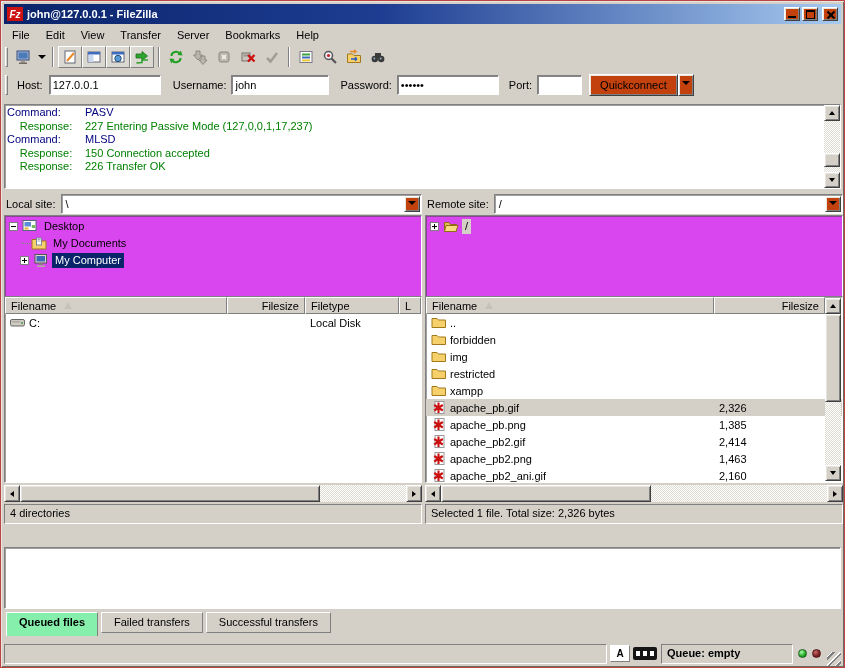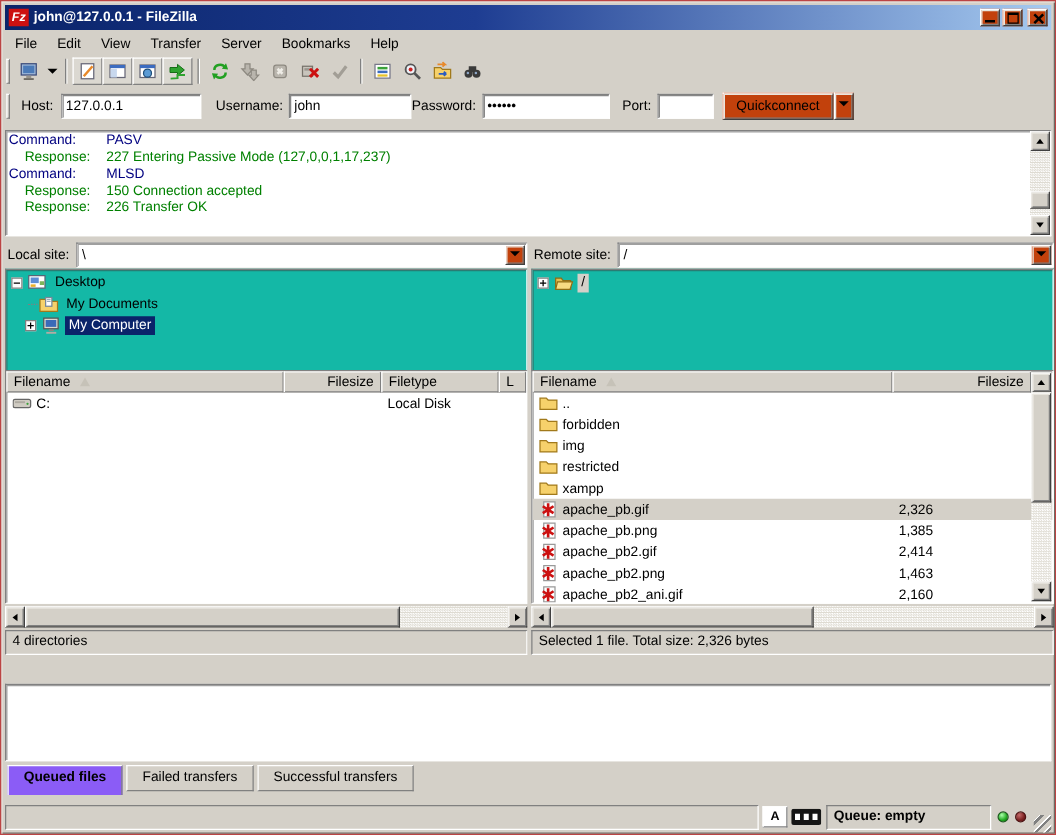--- a/index.html
+++ b/index.html
@@ -81,21 +81,21 @@
   .pane.local { left:3px; } .pane.remote { left:424px; }
   .splitter { position:absolute; left:421px; top:192px; width:3px; height:332px; background:#d4d0c8; }
 
   .site-row { position:absolute; top:0; left:0; right:0; height:21px; display:flex; align-items:center; }
   .site-label { padding:0 5px 0 2px; white-space:nowrap; }
   .combo { flex:1; height:20px; display:flex; background:#fff;
            border:1px solid; border-color:#808080 #fff #fff #808080; box-shadow: inset 1px 1px 0 #40404080; }
   .combo-value { flex:1; padding:1px 4px; line-height:16px; }
   .combo-btn { width:16px; height:16px; margin:1px; display:flex; align-items:center; justify-content:center; }
 
-  .treebox { position:absolute; top:22px; left:0; right:0; height:88px; background:#14b8a6; padding:2px 2px;
+  .treebox { position:absolute; top:22px; left:0; right:0; height:88px; background:#d946ef; padding:2px 2px;
              border:1px solid; border-color:#808080 #fff #fff #808080; box-shadow: inset 1px 1px 0 #40404080; overflow:hidden; }
   .tree-item { height:17px; display:flex; align-items:center; white-space:nowrap; }
   .expander { width:9px; height:9px; flex:0 0 auto; border:1px solid #808080; background:#fff;
               background-repeat:no-repeat; background-position:center; margin:0 4px 0 2px; }
   .expander.plus  { background-image:linear-gradient(#000,#000),linear-gradient(#000,#000); background-size:5px 1px,1px 5px; }
   .expander.minus { background-image:linear-gradient(#000,#000); background-size:5px 1px; }
   .tree-indent { width:15px; flex:0 0 auto; }
   .tree-dot { width:8px; height:1px; border-top:1px dotted #808080; flex:0 0 auto; margin-right:1px; }
   .ticon { width:16px; height:15px; flex:0 0 auto; margin-right:3px; display:flex; align-items:center; justify-content:center; }
   .tree-label { padding:0 3px; line-height:15px; }
@@ -126,21 +126,21 @@
   
   .queue-hdr { position:absolute; left:3px; top:527px; right:3px; height:19px; display:flex; }
   .queue-hdr .hcell { height:19px; }
   .queue-body { position:absolute; left:3px; top:546px; right:3px; height:62px; background:#fff;
                 border:1px solid; border-color:#808080 #fff #fff #808080; box-shadow: inset 1px 1px 0 #40404080; }
 
   
   .tabs { position:absolute; left:5px; top:611px; right:3px; height:26px; display:flex; align-items:flex-start; }
   .tab { height:21px; padding:3px 12px 0; background:#d4d0c8; margin-right:3px; white-space:nowrap;
          border:1px solid; border-color:#fff #808080 #808080 #fff; }
-  .tab.active { font-weight:bold; background:#8b5cf6; height:24px; border-bottom:none; }
+  .tab.active { font-weight:bold; background:#86efac; height:24px; border-bottom:none; }
 
   
   .statusbar { position:absolute; left:3px; right:3px; top:640px; height:25px; display:flex; align-items:center; }
   .sb-spacer { flex:1; height:20px; border:1px solid; border-color:#808080 #fff #fff #808080; margin-right:3px; }
   .type-ind { width:20px; height:17px; background:#fff; border:1px solid; border-color:#fff #808080 #808080 #fff;
               display:flex; align-items:center; justify-content:center; font-weight:bold; font-size:10px; margin-right:3px; }
   .sec-ind { width:24px; height:13px; background:#151515; border-radius:2px; margin-right:4px;
              background-image:linear-gradient(#fff,#fff),linear-gradient(#fff,#fff),linear-gradient(#fff,#fff);
              background-size:4px 5px,4px 5px,4px 5px; background-position:3px 4px,10px 4px,17px 4px; background-repeat:no-repeat; }
   .queue-ind { width:132px; height:20px; padding:2px 5px; border:1px solid; border-color:#808080 #fff #fff #808080; white-space:nowrap;font-weight:bold; }
@@ -315,21 +315,21 @@
         </span>
     </div>
   </div>
 
   <div class="quickbar">
     <div class="tgrip"></div>
     <label style="margin-left:6px">Host:</label>
     <input class="qfield field" style="width: 112px; margin-left: 6px;" value="127.0.0.1">
     <label style="margin-left:12px">Username:</label>
     <input class="qfield field" style="width: 98px; margin-left: 5px;" value="john">
-    <label style="">Password:</label>
+    <label style="margin-left:11px">Password:</label>
     <input class="qfield field" style="width: 102px; margin-left: 5px;" value="••••••">
     <label style="margin-left:10px">Port:</label>
     <input class="qfield field" style="width: 45px; margin-left: 5px;" value="">
     <button class="qc-btn raised" style="margin-left:7px">Quickconnect</button>
     <div class="winbtn raised" style="width:16px;height:22px;margin-left:0">
         <div class="downtri" style="margin-top:0"></div>
       </div>
   </div>
 
   <div class="logpane">

